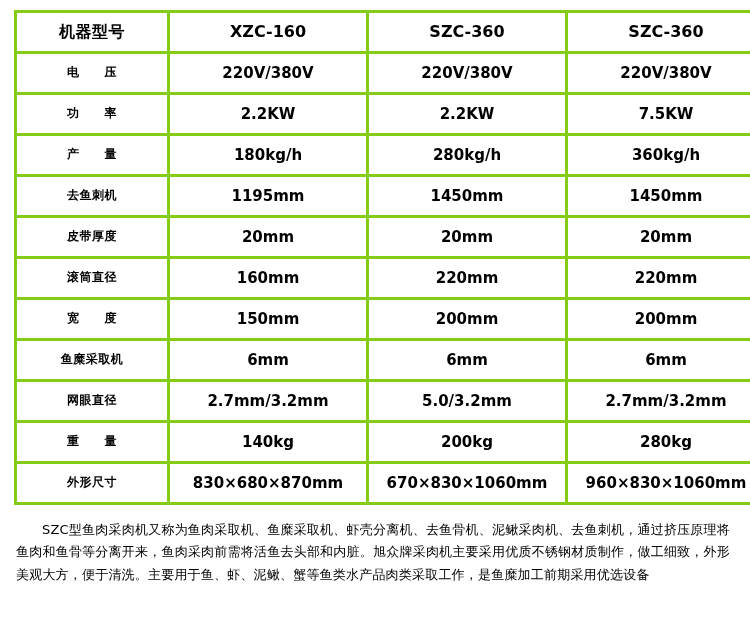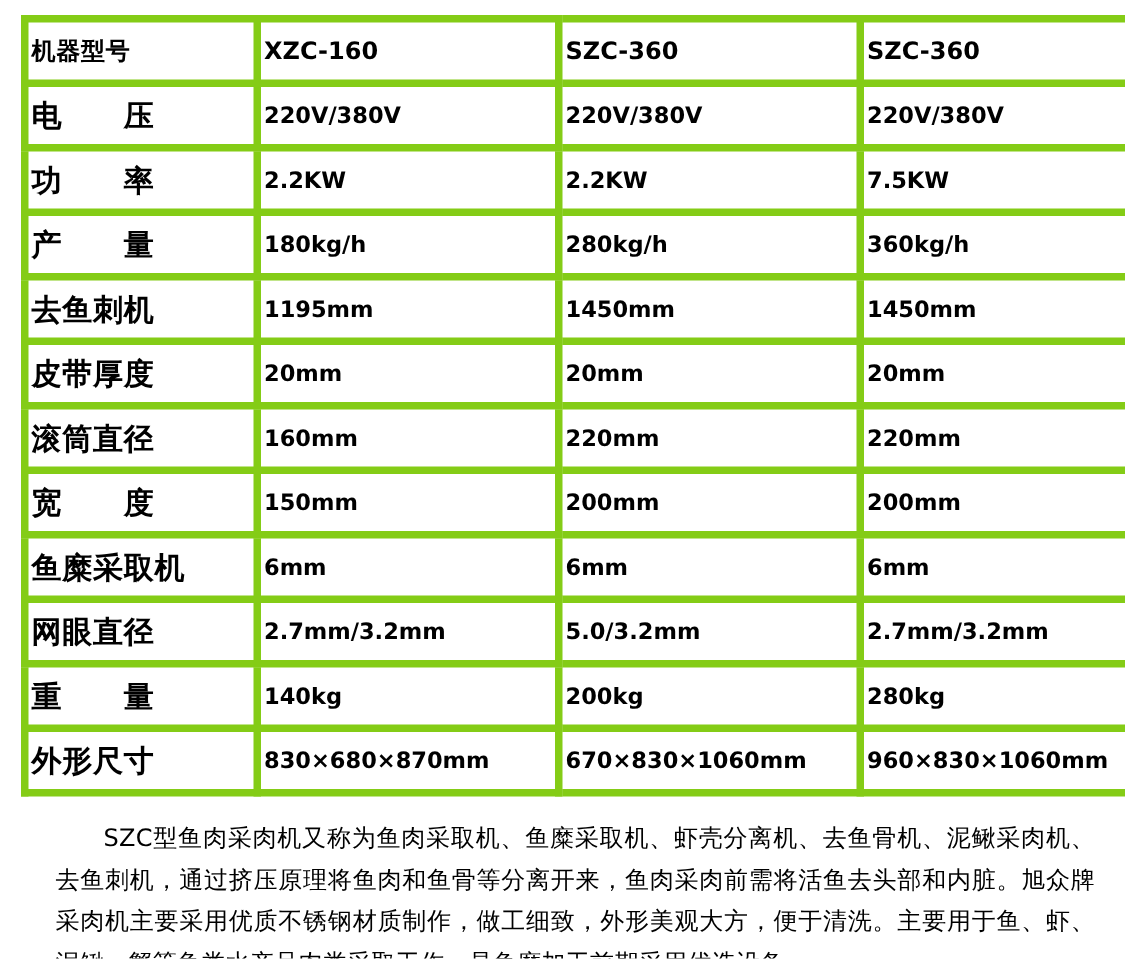--- a/index.html
+++ b/index.html
@@ -21,43 +21,43 @@
     box-sizing: border-box;
     padding: 10px 14px 0 14px;
   }
   table.spec {
     width: 722px;
     border-collapse: collapse;
     table-layout: fixed;
     margin: 0 auto;
   }
   table.spec td {
-    border: 5px solid #84cc16;
+    border: 3px solid #84cc16;
     height: 38px;
-    text-align: left;
+    text-align: center;
     vertical-align: middle;
     font-size: 15px;
     font-weight: bold;
     padding: 0 2px;
     line-height: 1.1;
   }
   table.spec td.label {
     width: 146px;
-    font-size: 20px;
+    font-size: 12px;
     letter-spacing: 0.5px;
   }
   table.spec td.val {
     width: 192px;
   }
   table.spec tr.head td {
     font-size: 16px;
   }
   .desc {
-    margin: 14px 6px 0 23px;
-    font-size: 16px;
+    margin: 14px 6px 0 2px;
+    font-size: 13px;
     line-height: 1.72;
     text-align: justify;
     text-justify: inter-ideograph;
     letter-spacing: 0.2px;
   }
   .desc p {
     margin: 0;
     text-indent: 2em;
   }
 </style>

